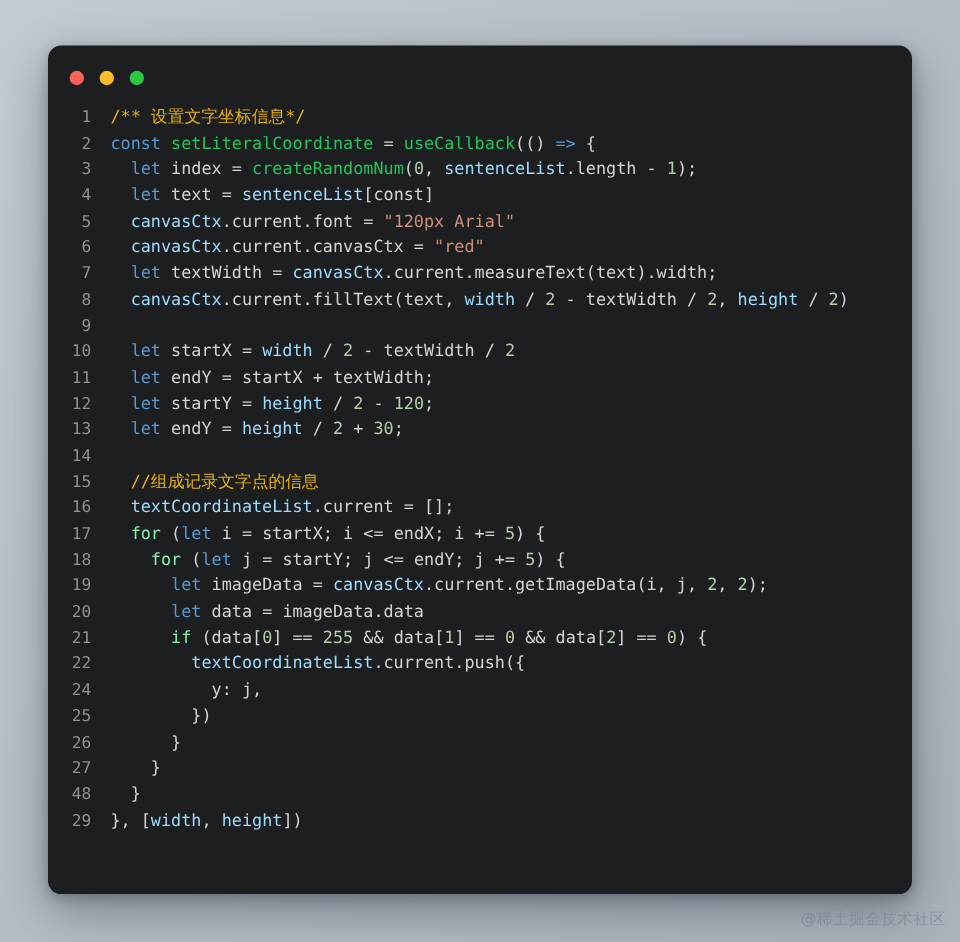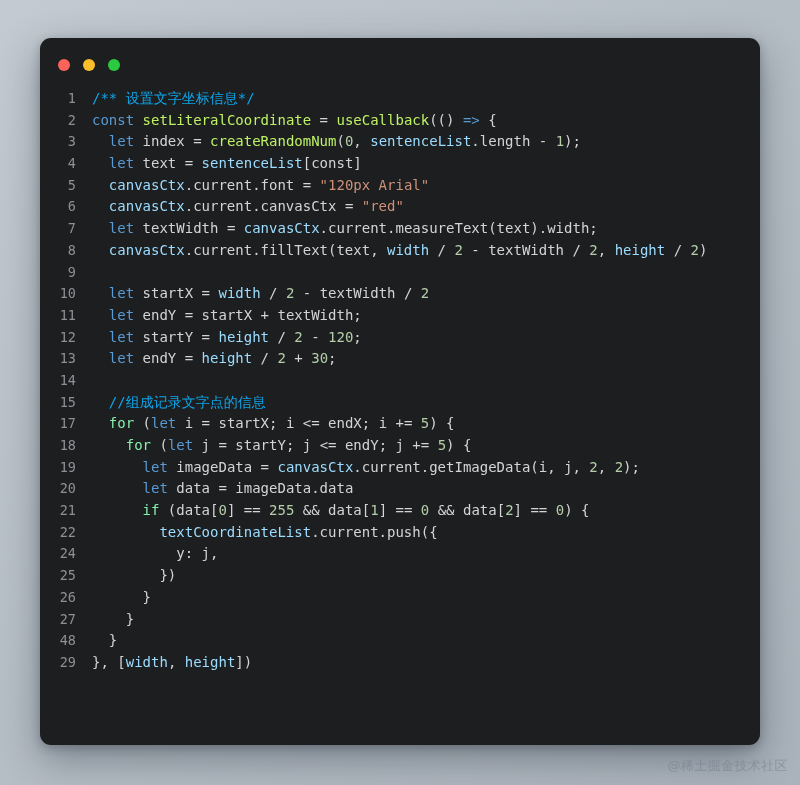--- a/index.html
+++ b/index.html
@@ -77,24 +77,24 @@
   }
 
   .ltext {
     flex: 1 1 auto;
     color: #d4d4d4;
     white-space: pre;
     overflow: visible;
   }
 
   
-  .t-cmt  { color: #0ea5e9; }
+  .t-cmt  { color: #eab308; }
   .t-kw   { color: #599ad3; }
   .t-ctl  { color: #86efac; }
-  .t-fn   { color: #bef264; }
+  .t-fn   { color: #22c55e; }
   .t-var  { color: #9cdcfe; }
   .t-str  { color: #ce9178; }
   .t-num  { color: #b5cea8; }
   .t-pln  { color: #d4d4d4; }
   .t-op   { color: #d4d4d4; }
 
   #watermark {
     position: absolute;
     right: 12px;
     bottom: 10px;
@@ -125,20 +125,21 @@
       <div class="code-line"><span class="ln">6</span><span class="ltext"><span class="t-pln">  </span><span class="t-var">canvasCtx</span><span class="t-pln">.current.canvasCtx </span><span class="t-op">= </span><span class="t-str">"red"</span></span></div>
       <div class="code-line"><span class="ln">7</span><span class="ltext"><span class="t-pln">  </span><span class="t-kw">let</span><span class="t-pln"> textWidth </span><span class="t-op">= </span><span class="t-var">canvasCtx</span><span class="t-pln">.current.</span><span class="t-pln">measureText</span><span class="t-pln">(text).width;</span></span></div>
       <div class="code-line"><span class="ln">8</span><span class="ltext"><span class="t-pln">  </span><span class="t-var">canvasCtx</span><span class="t-pln">.current.fillText(text, </span><span class="t-var">width</span><span class="t-op"> / </span><span class="t-num">2</span><span class="t-pln"> - textWidth / </span><span class="t-num">2</span><span class="t-pln">, </span><span class="t-var">height</span><span class="t-op"> / </span><span class="t-num">2</span><span class="t-pln">)</span></span></div>
       <div class="code-line"><span class="ln">9</span><span class="ltext"><span class="t-pln"></span></span></div>
       <div class="code-line"><span class="ln">10</span><span class="ltext"><span class="t-pln">  </span><span class="t-kw">let</span><span class="t-pln"> startX </span><span class="t-op">= </span><span class="t-var">width</span><span class="t-op"> / </span><span class="t-num">2</span><span class="t-pln"> - textWidth / </span><span class="t-num">2</span></span></div>
       <div class="code-line"><span class="ln">11</span><span class="ltext"><span class="t-pln">  </span><span class="t-kw">let</span><span class="t-pln"> endY </span><span class="t-op">= </span><span class="t-pln">startX + textWidth;</span></span></div>
       <div class="code-line"><span class="ln">12</span><span class="ltext"><span class="t-pln">  </span><span class="t-kw">let</span><span class="t-pln"> startY </span><span class="t-op">= </span><span class="t-var">height</span><span class="t-op"> / </span><span class="t-num">2</span><span class="t-pln"> - </span><span class="t-num">120</span><span class="t-pln">;</span></span></div>
       <div class="code-line"><span class="ln">13</span><span class="ltext"><span class="t-pln">  </span><span class="t-kw">let</span><span class="t-pln"> endY </span><span class="t-op">= </span><span class="t-var">height</span><span class="t-op"> / </span><span class="t-num">2</span><span class="t-pln"> + </span><span class="t-num">30</span><span class="t-pln">;</span></span></div>
       <div class="code-line"><span class="ln">14</span><span class="ltext"><span class="t-pln"></span></span></div>
       <div class="code-line"><span class="ln">15</span><span class="ltext"><span class="t-pln">  </span><span class="t-cmt">//组成记录文字点的信息</span></span></div>
+      <div class="code-line"><span class="ln">16</span><span class="ltext"><span class="t-pln">  </span><span class="t-var">textCoordinateList</span><span class="t-pln">.current </span><span class="t-op">= </span><span class="t-pln">[];</span></span></div>
       <div class="code-line"><span class="ln">17</span><span class="ltext"><span class="t-pln">  </span><span class="t-ctl">for</span><span class="t-pln"> (</span><span class="t-kw">let</span><span class="t-pln"> i </span><span class="t-op">= </span><span class="t-pln">startX; i </span><span class="t-op">&lt;= </span><span class="t-pln">endX; i </span><span class="t-op">+= </span><span class="t-num">5</span><span class="t-pln">) {</span></span></div>
       <div class="code-line"><span class="ln">18</span><span class="ltext"><span class="t-pln">    </span><span class="t-ctl">for</span><span class="t-pln"> (</span><span class="t-kw">let</span><span class="t-pln"> j </span><span class="t-op">= </span><span class="t-pln">startY; j </span><span class="t-op">&lt;= </span><span class="t-pln">endY; j </span><span class="t-op">+= </span><span class="t-num">5</span><span class="t-pln">) {</span></span></div>
       <div class="code-line"><span class="ln">19</span><span class="ltext"><span class="t-pln">      </span><span class="t-kw">let</span><span class="t-pln"> imageData </span><span class="t-op">= </span><span class="t-var">canvasCtx</span><span class="t-pln">.current.getImageData(i, j, </span><span class="t-num">2</span><span class="t-pln">, </span><span class="t-num">2</span><span class="t-pln">);</span></span></div>
       <div class="code-line"><span class="ln">20</span><span class="ltext"><span class="t-pln">      </span><span class="t-kw">let</span><span class="t-pln"> data </span><span class="t-op">= </span><span class="t-pln">imageData.data</span></span></div>
       <div class="code-line"><span class="ln">21</span><span class="ltext"><span class="t-pln">      </span><span class="t-ctl">if</span><span class="t-pln"> (data[</span><span class="t-num">0</span><span class="t-pln">] </span><span class="t-op">== </span><span class="t-num">255</span><span class="t-pln"> </span><span class="t-op">&amp;&amp;</span><span class="t-pln"> data[</span><span class="t-num">1</span><span class="t-pln">] </span><span class="t-op">== </span><span class="t-num">0</span><span class="t-pln"> </span><span class="t-op">&amp;&amp;</span><span class="t-pln"> data[</span><span class="t-num">2</span><span class="t-pln">] </span><span class="t-op">== </span><span class="t-num">0</span><span class="t-pln">) {</span></span></div>
       <div class="code-line"><span class="ln">22</span><span class="ltext"><span class="t-pln">        </span><span class="t-var">textCoordinateList</span><span class="t-pln">.current.push({</span></span></div>
       <div class="code-line"><span class="ln">24</span><span class="ltext"><span class="t-pln">          y: j,</span></span></div>
       <div class="code-line"><span class="ln">25</span><span class="ltext"><span class="t-pln">        })</span></span></div>
       <div class="code-line"><span class="ln">26</span><span class="ltext"><span class="t-pln">      }</span></span></div>
       <div class="code-line"><span class="ln">27</span><span class="ltext"><span class="t-pln">    }</span></span></div>

